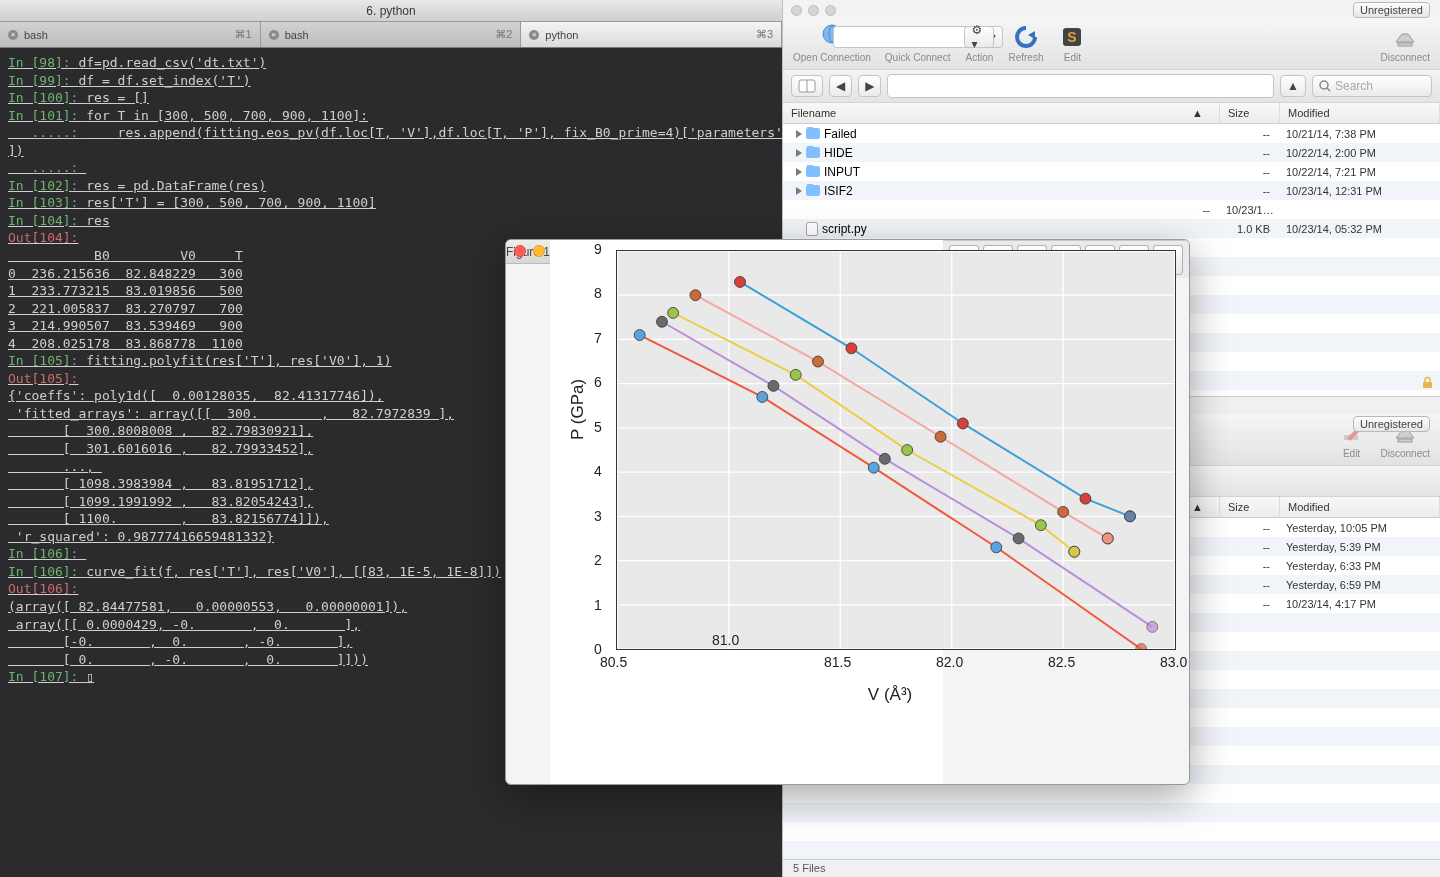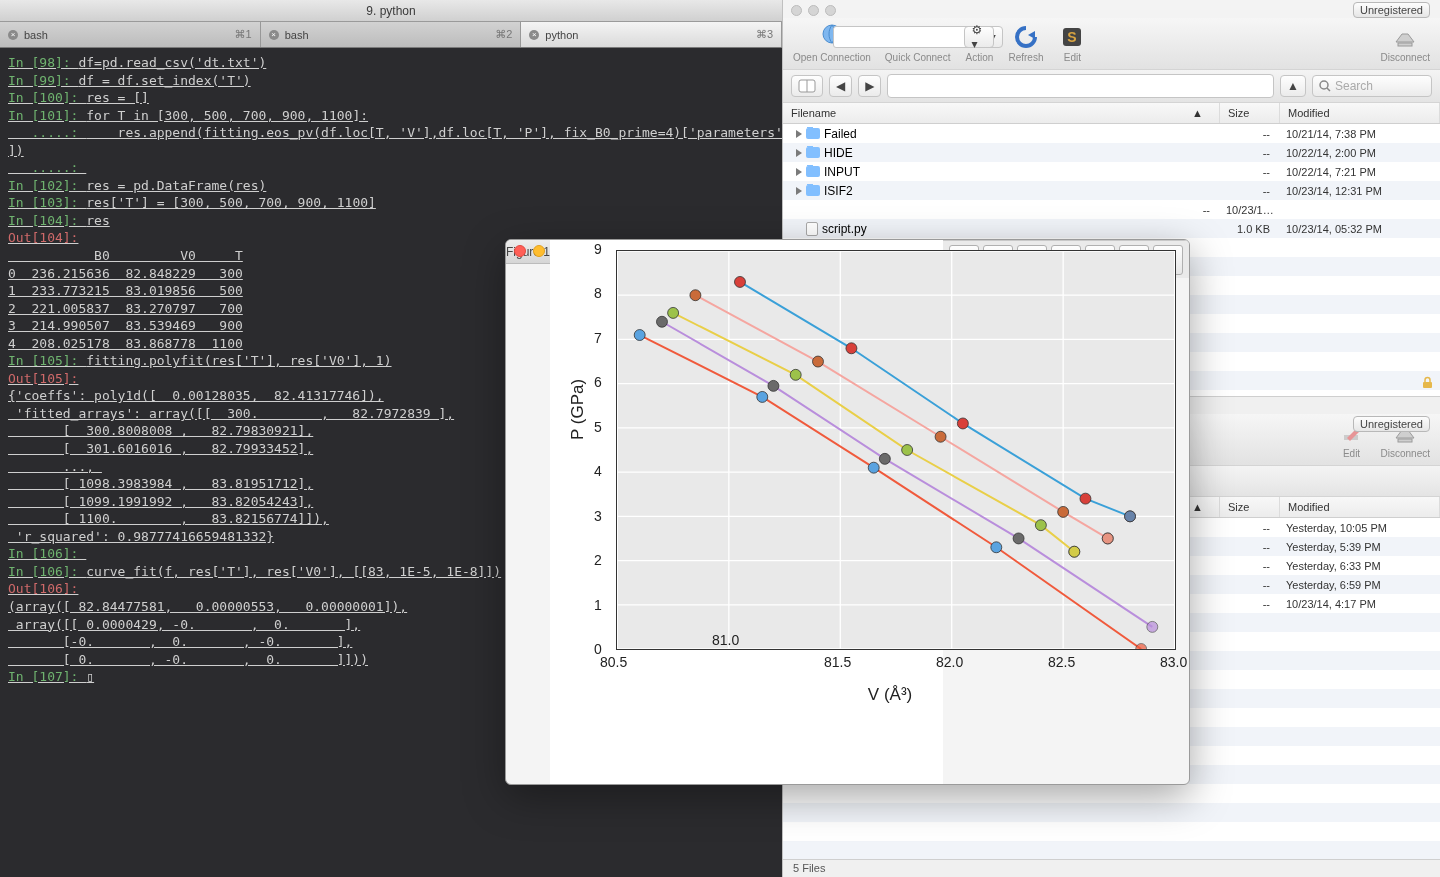--- a/index.html
+++ b/index.html
@@ -117,21 +117,21 @@
 .axis-x-label { left:340px; top:445px; transform:translateX(-50%); }
 .tick-label { position:absolute; font-size:14px; color:#222; }
 .mpl-toolbar { height:38px; background:#eaeaea; display:flex; gap:4px; align-items:center; padding:0 6px; border-top:1px solid #c8c8c8;}
 .mpl-btn { width:30px; height:30px; border:1px solid #b0b0b0; border-radius:3px;
   background:linear-gradient(#fefefe,#e6e6e6); display:flex; align-items:center; justify-content:center; }
 </style>
 </head>
 <body>
 
 <div class="terminal-window">
-  <div class="term-title">9. python</div>
+  <div class="term-title">6. python</div>
   <div class="term-tabs" id="term-tabs">
       <div class="term-tab">
         <span class="close-ico">×</span>
         <span>bash</span>
         <span class="shortcut">⌘1</span>
       </div>
       <div class="term-tab">
         <span class="close-ico">×</span>
         <span>bash</span>
         <span class="shortcut">⌘2</span>

